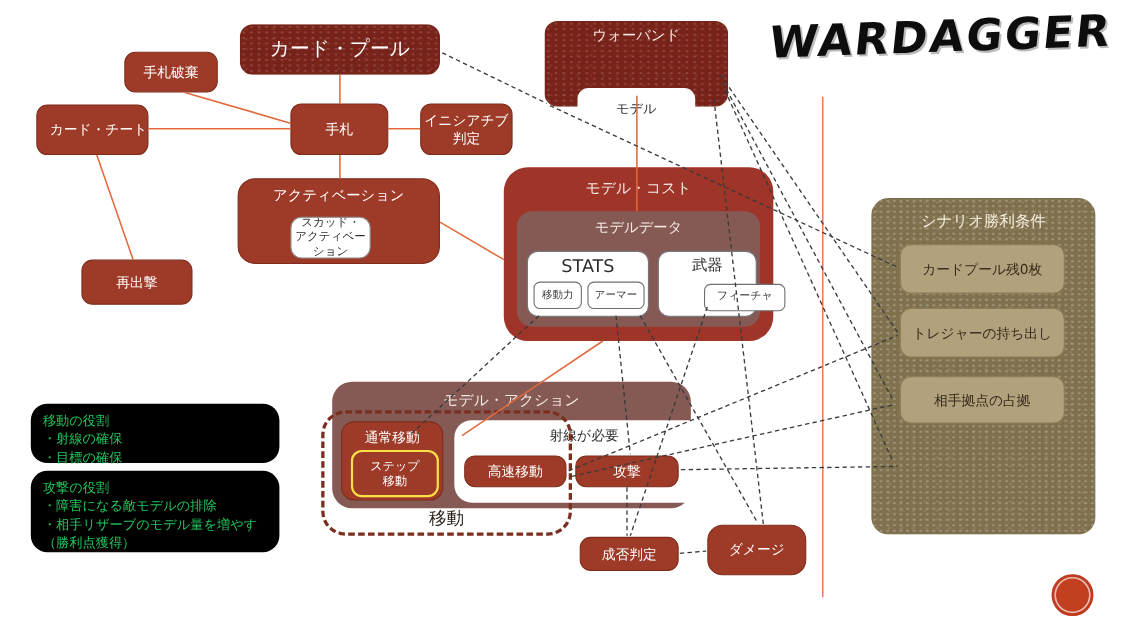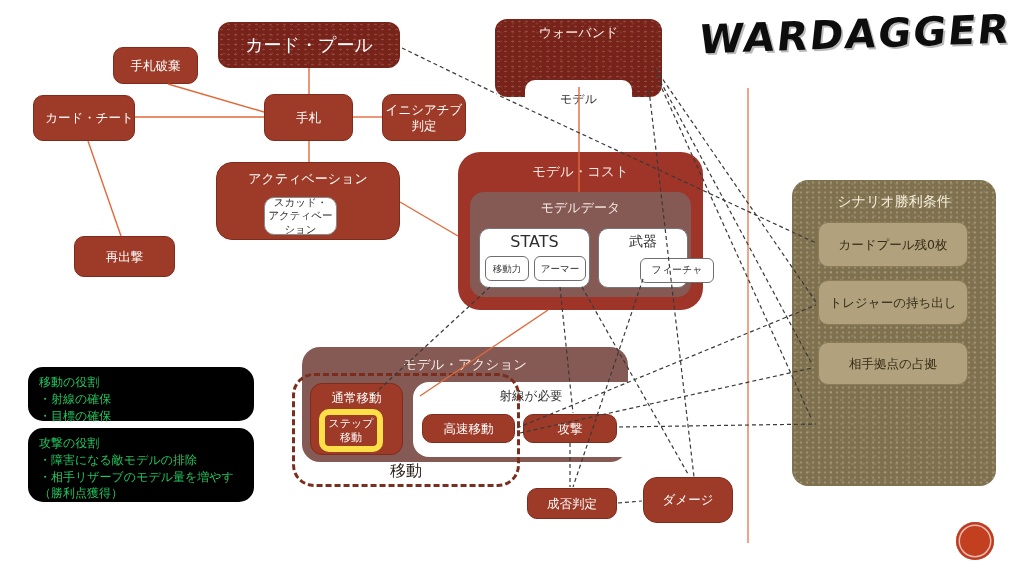--- a/index.html
+++ b/index.html
@@ -119,21 +119,21 @@
     </div>
     <div class="tan-item" style="left:26px;top:162px;width:150px;height:43px;">
       <span>相手拠点の占拠</span>
     </div>
   </div>
 
   <div class="box mauve" style="left:302px;top:347px;width:326px;height:115px;border-radius:18px;">
     <div class="titletop" style="top:9px;font-size:13.5px;">モデル・アクション</div>
     <div class="box red" style="left:8px;top:36px;width:93px;height:72px;border-radius:12px;">
       <div class="titletop" style="top:6px;font-size:12.5px;color:#fff;">通常移動</div>
-      <div class="box" style="left:8px;top:25px;width:64px;height:43px;background:#9e3b28;border:6px solid #fde047;border-radius:10px;font-size:11px;">
+      <div class="box" style="left:8px;top:25px;width:80px;height:43px;background:#9e3b28;border:2px solid #fde047;border-radius:10px;font-size:11px;">
         <span class="pre">ステップ
 移動</span>
       </div>
     </div>
     <div class="box whitebox" style="left:111px;top:35px;width:236px;height:75px;border-radius:16px;">
       <div class="titletop" style="top:6px;font-size:12.5px;color:#2e2e2e;">射線が必要</div>
       <div class="box red" style="left:9px;top:32px;width:93px;height:29px;">
         <span>高速移動</span>
       </div>
       <div class="box red" style="left:110px;top:32px;width:94px;height:29px;">

